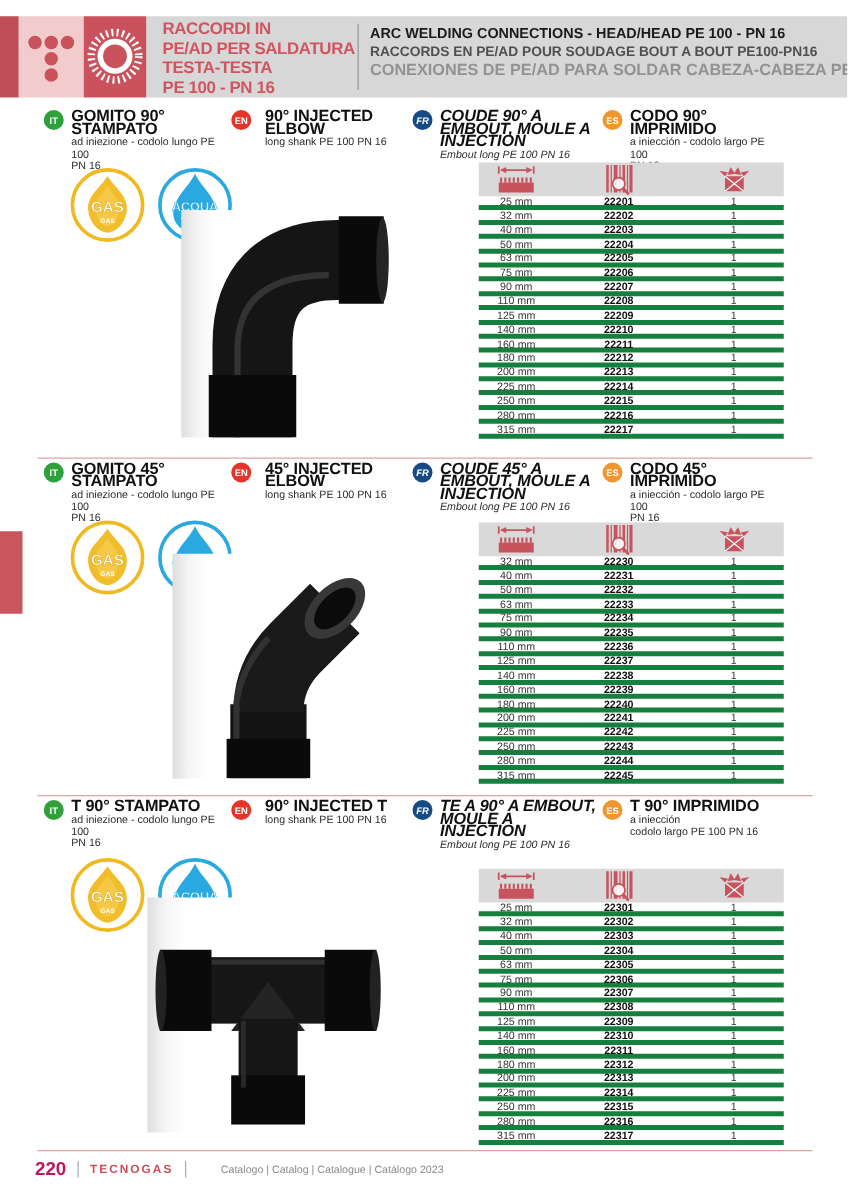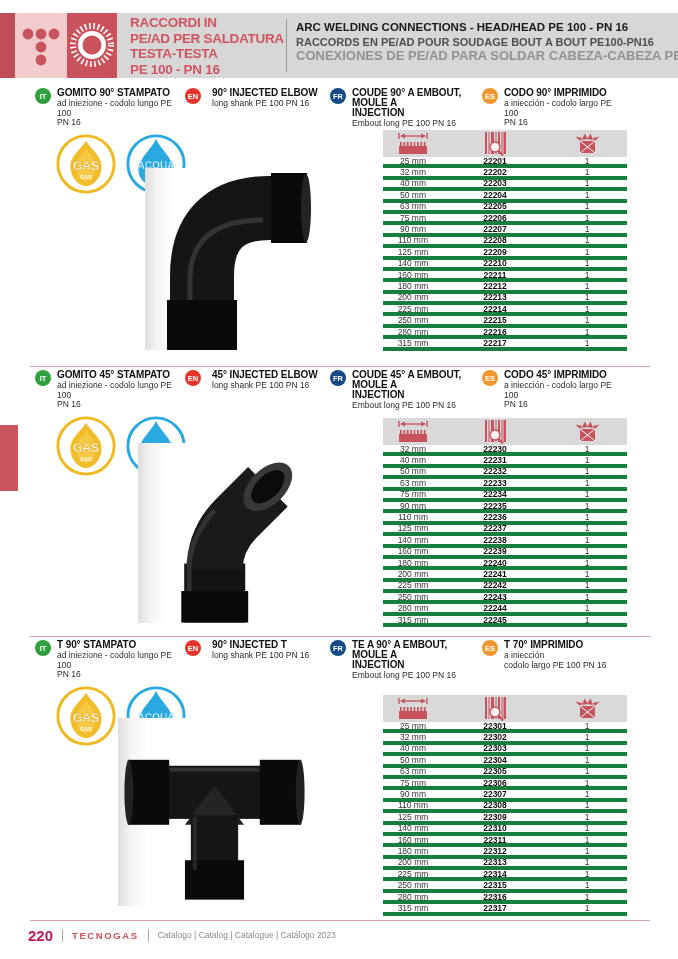--- a/index.html
+++ b/index.html
@@ -18,25 +18,25 @@
   .hdr-sub{position:absolute;left:296px;top:7px;white-space:nowrap;}
   .sub1{font-size:11.5px;font-weight:bold;color:#1a1a1a;line-height:15px;}
   .sub2{font-size:11px;font-weight:bold;color:#4f4f4f;line-height:14px;}
   .sub3{font-size:13px;font-weight:bold;color:#929292;line-height:14px;}
 
   
   .section{position:absolute;left:0;width:678px;}
   .sec-divider{position:absolute;left:30px;width:620px;height:1px;background:#dba3a8;}
   .langs{position:absolute;left:35px;top:0;display:flex;}
   .lang{display:flex;align-items:flex-start;}
-  .lang-it{width:150px;}.lang-en{width:145px;justify-content:space-between;}.lang-fr{width:152px;}.lang-es{width:140px;}
+  .lang-it{width:150px;}.lang-en{width:145px;justify-content:space-between;}.lang-fr{width:152px;font-style:italic;}.lang-es{width:140px;}
   .lang-badge{flex:none;width:16px;height:16px;border-radius:50%;color:#fff;
               font-size:7.5px;font-weight:bold;display:flex;align-items:center;
               justify-content:center;margin-right:6px;}
-  .lang-title{font-size:10px;font-weight:bold;color:#101010;line-height:10px;
+  .lang-title{font-size:13px;font-weight:bold;color:#101010;line-height:10px;
               letter-spacing:-0.1px;white-space:pre-line;}
   .lang-desc{font-size:8.5px;color:#2b2b2b;line-height:9.5px;margin-top:1px;white-space:pre-line;}
   .lang-text-it{width:128px;}.lang-text-en{width:118px;}.lang-text-fr{width:128px;}.lang-text-es{width:118px;}
 
   .certs{position:absolute;left:55px;top:45px;display:flex;gap:8px;}
 
   .photo{position:absolute;background:linear-gradient(90deg,#dedede,#f4f4f4 7%,#fff 16%);}
 
   
   .ptable{position:absolute;left:383px;width:244px;}
@@ -47,21 +47,21 @@
         border-bottom:4px solid #15803d;}
   .tc{font-size:8.5px;color:#333;text-align:center;line-height:10px;}
   .trow .c2{font-weight:bold;color:#0e0e0e;}
 
   
   .page-tab{position:absolute;left:0;top:425px;width:18px;height:66px;background:#c9565e;}
   .footer{position:absolute;left:28px;top:927px;height:16px;display:flex;align-items:center;gap:9px;}
   .page-num{color:#be185d;font-weight:bold;font-size:15px;}
   .fsep{width:1px;height:13px;background:#aaa;}
   .brand{color:#cb4f58;font-weight:bold;font-size:9.5px;letter-spacing:1.6px;}
-  .cat{color:#8a8a8a;font-size:8.5px;}
+  .cat{color:#8a8a8a;font-size:8.5px;margin-left:19px;}
 </style>
 </head>
 <body>
 
 <div class="page">
 
   <div class="hdr-band">
     <div class="hdr-gray"></div>
     <div class="logo-redbar"></div>
     <div class="logo-dots">
@@ -525,21 +525,21 @@
         <span class="lang-badge" style="background-color: rgb(22, 74, 132);">FR</span>
         <span class="lang-text-fr">
           <div class="lang-title">TE A 90° A EMBOUT, MOULE A
 INJECTION</div>
           <div class="lang-desc">Embout long PE 100 PN 16</div>
         </span>
       </div>
       <div class="lang lang-es">
         <span class="lang-badge" style="background-color: rgb(240, 150, 46);">ES</span>
         <span class="lang-text-es">
-          <div class="lang-title">T 70° IMPRIMIDO</div>
+          <div class="lang-title">T 90° IMPRIMIDO</div>
           <div class="lang-desc">a iniección
 codolo largo PE 100 PN 16</div>
         </span>
       </div>
     </div>
 
     <div class="certs">
       <svg width="62" height="62" viewBox="0 0 64 64">
         <circle cx="32" cy="32" r="29" fill="#fff" stroke="#f0b91f" stroke-width="3"></circle>
         <path d="M32 8 C26 18 15 24 16 36 C17 47 24 54 32 55 C40 54 47 47 48 36 C49 24 38 18 32 8Z" fill="#f2bd2a"></path>

